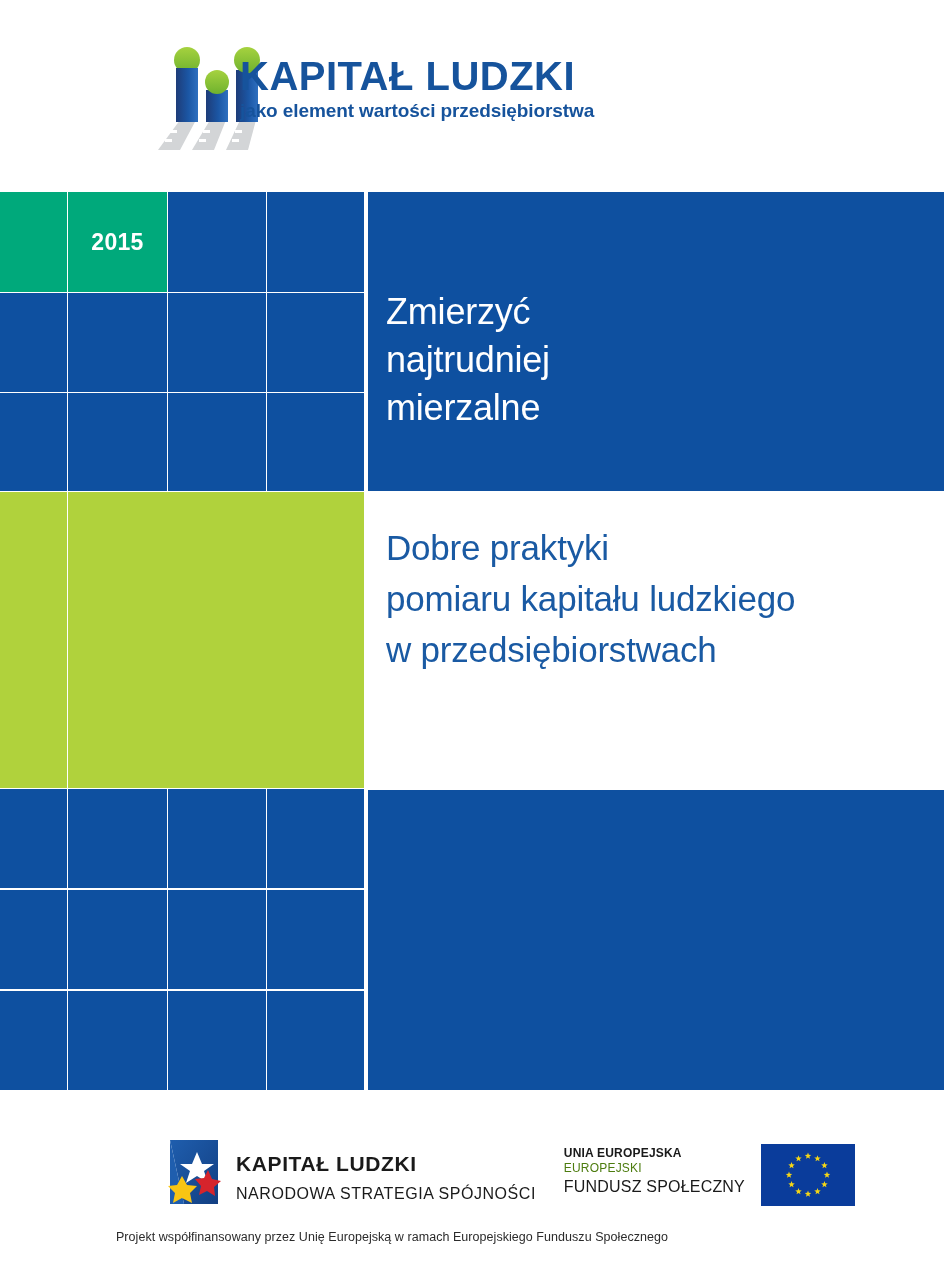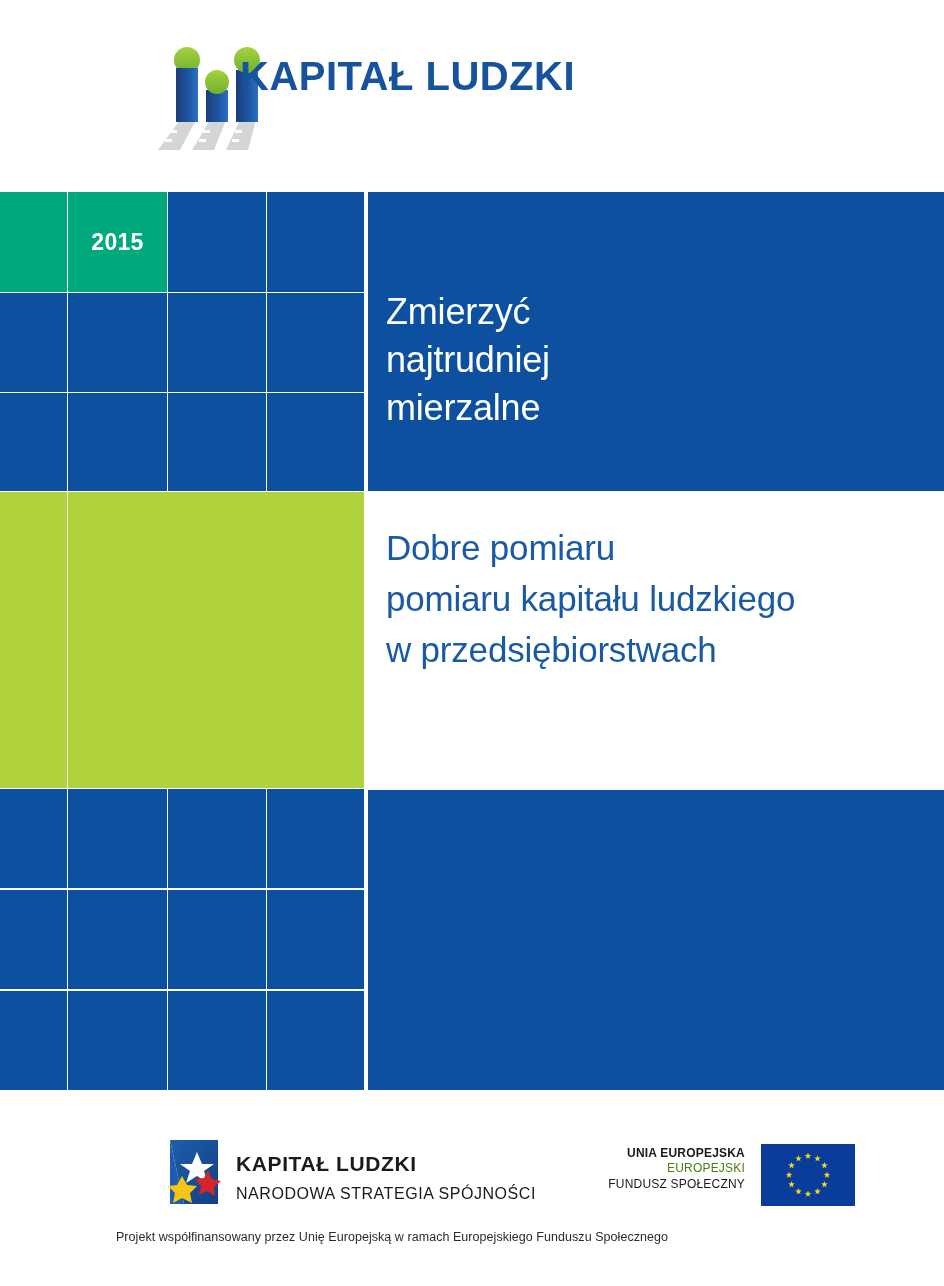--- a/index.html
+++ b/index.html
@@ -135,25 +135,25 @@
 
   #eu-logo {
     position: absolute;
     left: 665px;
     top: 12px;
     width: 190px;
     height: 58px;
   }
   #eu-logo .eu-words {
     position: absolute; right: 110px; top: 2px;
-    text-align: right; line-height: 1.28;
+    text-align: left; line-height: 1.28;
   }
   #eu-logo .eu-l1 { font-size: 12px; font-weight: bold; color: #1A1A1A; letter-spacing: 0.2px; white-space: nowrap; }
   #eu-logo .eu-l2 { font-size: 12px; color: #4d7c0f; letter-spacing: 0.2px; white-space: nowrap; }
-  #eu-logo .eu-l3 { font-size: 12px; color: #1A1A1A; letter-spacing: 0.2px; white-space: nowrap; }
+  #eu-logo .eu-l3 { font-size: 16px; color: #1A1A1A; letter-spacing: 0.2px; white-space: nowrap; }
   #eu-logo .eu-flag {
     position: absolute; right: 0; top: 0; width: 94px; height: 62px;
     background: #0A3C9B;
   }
 
   #footer-caption {
     position: absolute;
     left: 0;
     top: 1230px;
     width: 784px;
@@ -203,20 +203,21 @@
       <rect x="48" y="52" width="22" height="32" fill="url(#barGrad)"></rect>
       <circle cx="59" cy="44" r="12" fill="url(#headGrad)"></circle>
 
       <rect x="78" y="32" width="22" height="52" fill="url(#barGrad)"></rect>
       <circle cx="89" cy="22" r="13" fill="url(#headGrad)"></circle>
     </svg>
   </div>
 
   <div class="logo-text">
     <div class="logo-title">KAPITAŁ LUDZKI</div>
+    <div class="logo-sub">jako element wartości przedsiębiorstwa</div>
   </div>
 </div>
 
 <div class="block teal" style="left:0px;   top:192px; width:67px;  height:100px;"></div>
 <div class="block teal" style="left:68px;  top:192px; width:99px;  height:100px;"></div>
 <div class="block blue" style="left:168px; top:192px; width:98px;  height:100px;"></div>
 <div class="block blue" style="left:267px; top:192px; width:97px;  height:100px;"></div>
 
 <div class="block blue" style="left:0px;   top:293px; width:67px;  height:99px;"></div>
 <div class="block blue" style="left:68px;  top:293px; width:99px;  height:99px;"></div>
@@ -252,21 +253,21 @@
 
 <div id="year-badge">2015</div>
 
 <div id="main-title">
   <div>Zmierzyć</div>
   <div>najtrudniej</div>
   <div>mierzalne</div>
 </div>
 
 <div id="sub-title">
-  <div>Dobre pomiaru</div>
+  <div>Dobre praktyki</div>
   <div>pomiaru kapitału ludzkiego</div>
   <div>w przedsiębiorstwach</div>
 </div>
 
 <div id="footer-logos">
 
   <div id="kl-footer-logo">
     <div class="kl-mark">
       <svg viewBox="0 0 64 76" width="64" height="76">
         <defs>

